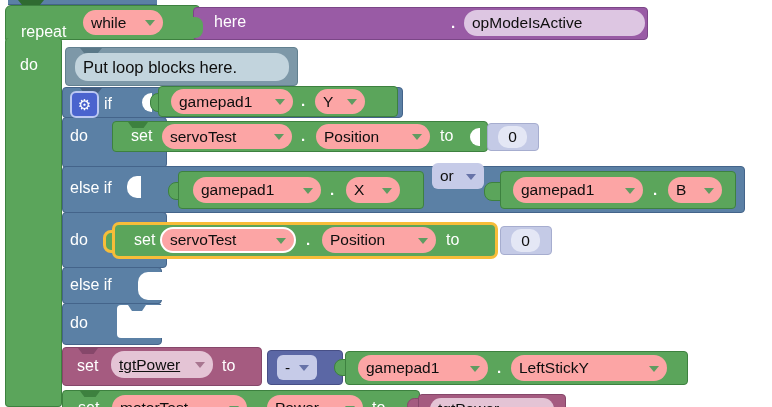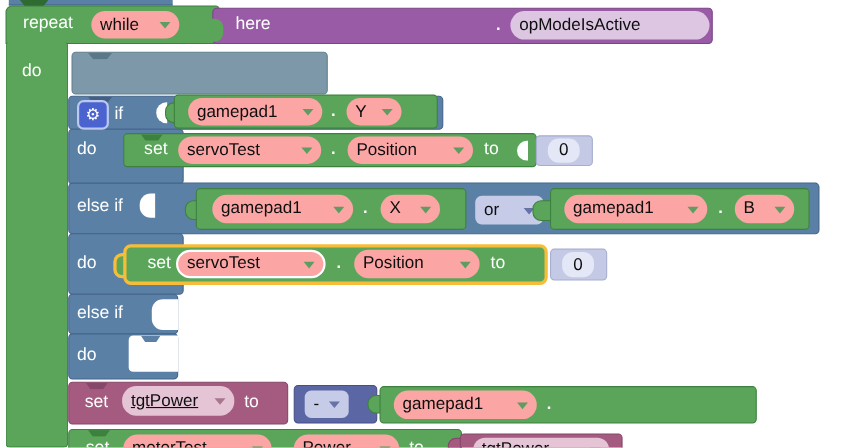--- a/index.html
+++ b/index.html
@@ -37,37 +37,40 @@
 </head>
 <body>
 
 <div id="canvas">
 
   <div class="abs" style="left:8px;top:0;width:149px;height:5px;background:#5b80a5;border-bottom:1px solid #44648a;"></div>
   <div class="notch" style="left:18px;top:0;width:26px;height:7px;background:#2f6b31;"></div>
 
   <div class="block g" style="left:5px;top:5px;width:195px;height:35px;border-radius:6px 4px 0 0;"></div>
   <div class="block g" style="left:5px;top:38px;width:57px;height:369px;border-top:none;"></div>
-  <span class="lbl" style="left:21px;top:12px;">repeat</span>
+  <span class="lbl" style="left:21px;top:23px;">repeat</span>
   <div class="field fg" style="left:83px;top:10px;width:80px;height:25px;">
     <span>while</span>
     <span class="arr arr-g"></span>
   </div>
   <span class="lbl" style="left:20px;top:56px;">do</span>
 
   <div class="block p" style="left:193px;top:7px;width:455px;height:33px;"></div>
   <div class="abs" style="left:191px;top:17px;width:12px;height:21px;background:#5ba55b;border-radius:0 8px 8px 0;"></div>
   <span class="lbl" style="left:214px;top:13px;">here</span>
   <span class="dot" style="left:451px;top:14px;">.</span>
   <div class="field fp" style="left:464px;top:10px;width:181px;height:26px;">
     <span>opModeIsActive</span>
   </div>
 
   <div class="block cm" style="left:65px;top:47px;width:233px;height:39px;"></div>
   <div class="notch" style="left:80px;top:48px;width:22px;height:6px;background:#5a7888;"></div>
+  <div class="field fcm" style="left:75px;top:53px;width:214px;height:28px;font-size:16.5px;">
+    <span>Put loop blocks here.</span>
+  </div>
 
   <div class="block b" style="left:62px;top:87px;width:341px;height:31px;"></div>
   <div class="block b" style="left:62px;top:117px;width:105px;height:51px;"></div>
   <div class="block b" style="left:62px;top:166px;width:683px;height:47px;"></div>
   <div class="block b" style="left:62px;top:212px;width:105px;height:56px;"></div>
   <div class="block b" style="left:62px;top:267px;width:100px;height:37px;"></div>
   <div class="block b" style="left:62px;top:303px;width:100px;height:42px;"></div>
   <div class="notch" style="left:80px;top:88px;width:22px;height:6px;background:#455f80;"></div>
 
   <div class="gear-btn" style="left:70px;top:91px;width:25px;height:23px;">
@@ -121,21 +124,21 @@
   <div class="block g" style="left:178px;top:171px;width:246px;height:38px;"></div>
   <div class="field fg" style="left:193px;top:177px;width:128px;height:26px;">
     <span>gamepad1</span>
     <span class="arr arr-g"></span>
   </div>
   <span class="dot" style="left:330px;top:181px;">.</span>
   <div class="field fg" style="left:346px;top:177px;width:54px;height:26px;">
     <span>X</span>
     <span class="arr arr-g"></span>
   </div>
-  <div class="field fl" style="left:432px;top:178px;width:62px;height:26px;border-radius:6px;">
+  <div class="field fl" style="left:432px;top:163px;width:52px;height:26px;border-radius:6px;">
     <span>or</span>
     <span class="arr arr-l"></span>
   </div>
   <div class="tabL g" style="left:484px;top:182px;width:18px;height:19px;"></div>
   <div class="block g" style="left:500px;top:171px;width:236px;height:38px;"></div>
   <div class="field fg" style="left:513px;top:177px;width:130px;height:26px;">
     <span>gamepad1</span>
     <span class="arr arr-g"></span>
   </div>
   <span class="dot" style="left:653px;top:181px;">.</span>
@@ -177,20 +180,24 @@
     <span class="arr arr-l"></span>
   </div>
 
   <div class="tabL g" style="left:334px;top:359px;width:14px;height:17px;"></div>
   <div class="block g" style="left:345px;top:351px;width:343px;height:34px;"></div>
   <div class="field fg" style="left:358px;top:355px;width:130px;height:26px;">
     <span>gamepad1</span>
     <span class="arr arr-g"></span>
   </div>
   <span class="dot" style="left:497px;top:359px;">.</span>
+  <div class="field fg" style="left:511px;top:355px;width:156px;height:26px;">
+    <span>LeftStickY</span>
+    <span class="arr arr-g"></span>
+  </div>
 
   <div class="block g" style="left:62px;top:390px;width:358px;height:30px;"></div>
   <div class="notch" style="left:80px;top:391px;width:20px;height:6px;background:#3d813f;"></div>
   <span class="lbl" style="left:78px;top:399px;">set</span>
   <div class="field fg" style="left:112px;top:395px;width:135px;height:26px;">
     <span>motorTest</span>
     <span class="arr arr-g"></span>
   </div>
   <span class="dot" style="left:256px;top:399px;">.</span>
   <div class="field fg" style="left:267px;top:395px;width:96px;height:26px;">

